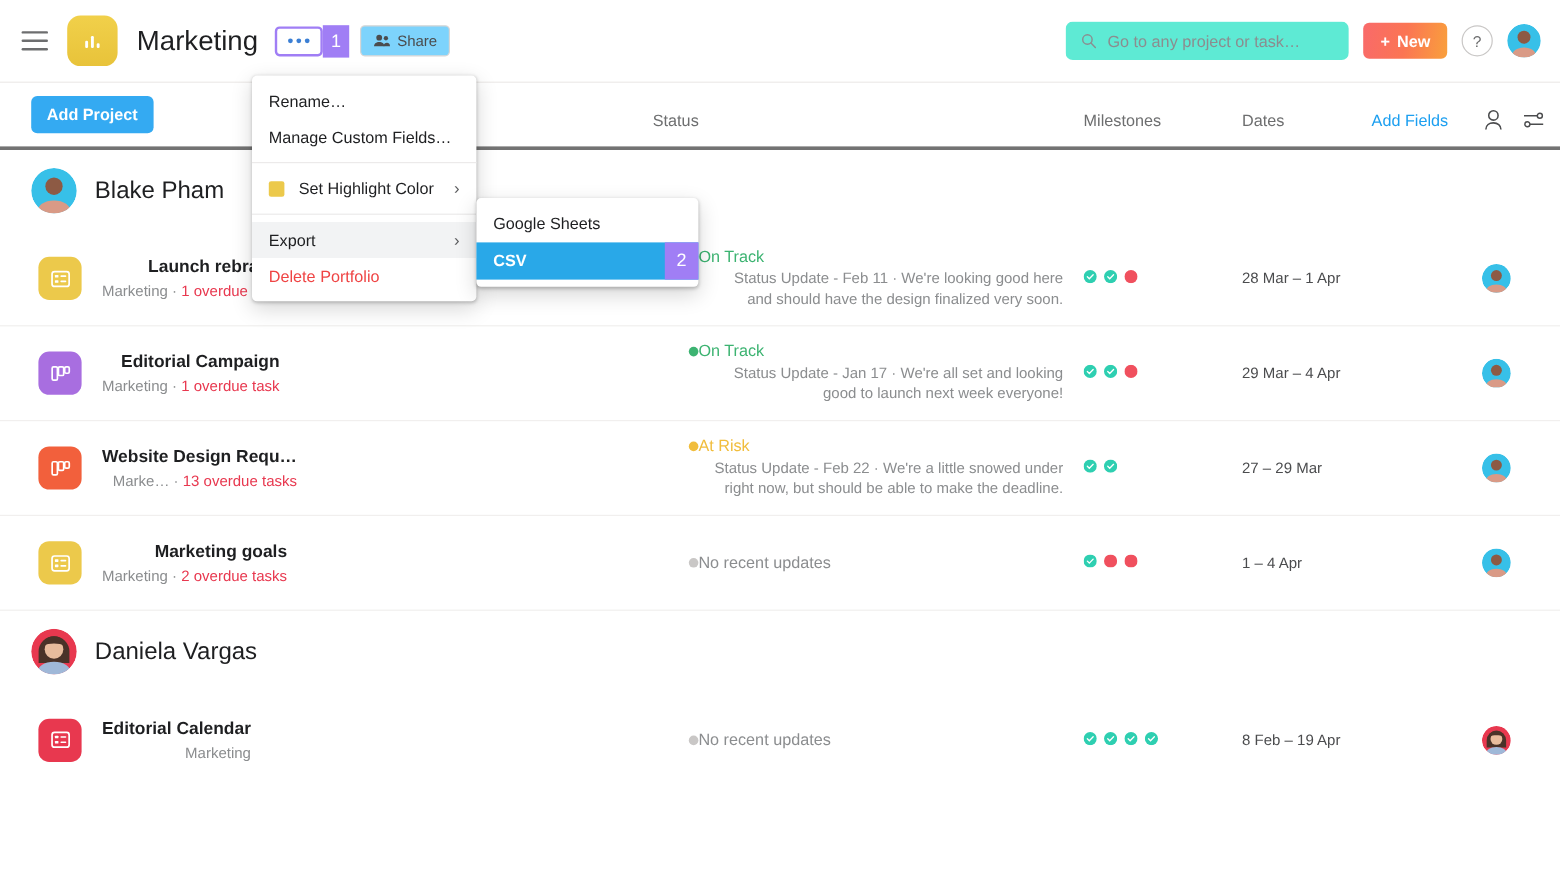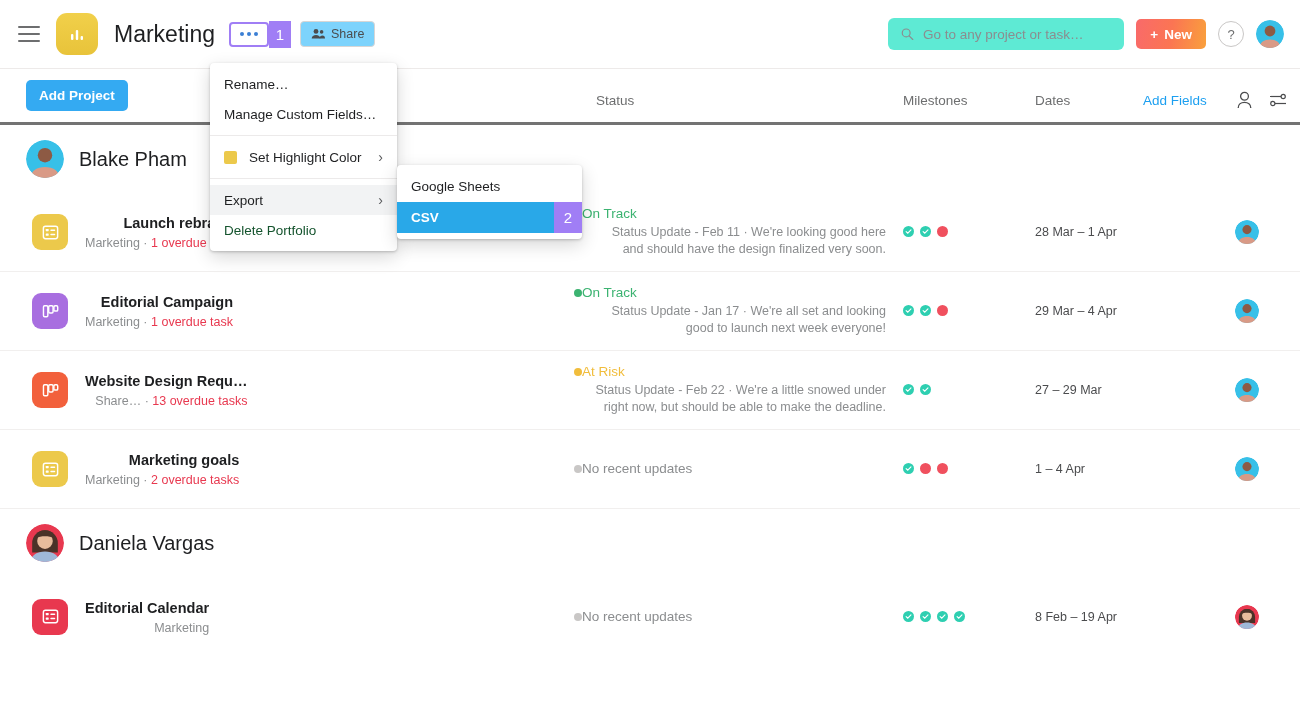--- a/index.html
+++ b/index.html
@@ -143,21 +143,21 @@
     background: #fff; border-radius: 4px;
     box-shadow: 0 1px 3px rgba(0,0,0,.22), 0 6px 18px rgba(0,0,0,.16);
     z-index: 50; padding: 6px 0 0 0;
   }
   .menu-item {
     height: 30px; display: flex; align-items: center;
     padding: 0 14px; font-size: 13.5px; color: #1e1f21; cursor: pointer;
     position: relative;
   }
   .menu-item.hl { background: #f2f3f4; }
-  .menu-item.danger { color: #14532d; }
+  .menu-item.danger { color: #ef4444; }
   .menu-sep { height: 1px; background: #eceaea; margin: 6px 0; }
   .swatch { width: 13px; height: 13px; border-radius: 2px; background: #ecc94b; margin-right: 12px; flex: none; }
   .chev { margin-left: auto; font-size: 14px; color: #5a5b5d; }
   .menu-pad-bot { height: 6px; }
 
   .submenu {
     position: absolute; top: 165px; left: 397px; width: 185px;
     background: #fff; border-radius: 4px;
     box-shadow: 0 1px 3px rgba(0,0,0,.22), 0 6px 18px rgba(0,0,0,.16);
     z-index: 60; padding: 6px 0;
@@ -234,21 +234,21 @@
       <circle cx="14" cy="14" r="14" fill="#37c0e8"></circle>
       <circle cx="14" cy="11" r="5.4" fill="#8d5a44"></circle>
       <path d="M3.6 28c0-5.6 4.6-8.4 10.4-8.4S24.4 22.4 24.4 28z" fill="#d99a86"></path>
     </svg>
   </div>
 </div>
 
 <div class="subheader">
   <button class="add-project-btn">Add Project</button>
 </div>
-<div class="col-head" style="left:596px;text-align:right;">Status</div>
+<div class="col-head" style="left:544px;text-align:right;">Status</div>
 <div class="col-head" style="left:903px;">Milestones</div>
 <div class="col-head" style="left:1035px;">Dates</div>
 <div class="col-head link" style="left:1143px;">Add Fields</div>
 <svg style="position:absolute;left:1236px;top:91px;" width="17" height="18" viewBox="0 0 17 18">
   <circle cx="8.5" cy="5.2" r="3.9" fill="none" stroke="#4b4c4e" stroke-width="1.3"></circle>
   <path d="M2.2 17c0-3.6 2.8-5.6 6.3-5.6s6.3 2 6.3 5.6" fill="none" stroke="#4b4c4e" stroke-width="1.3"></path>
 </svg>
 <svg style="position:absolute;left:1269px;top:92px;" width="18" height="16" viewBox="0 0 18 16">
   <line x1="1" y1="4.5" x2="12" y2="4.5" stroke="#4b4c4e" stroke-width="1.2"></line>
   <circle cx="14.2" cy="4.5" r="2.1" fill="none" stroke="#4b4c4e" stroke-width="1.2"></circle>
@@ -346,21 +346,21 @@
       </span>
     </div>
     <div class="row">
       <span class="proj-icon" style="background:#f2603c">
         <svg width="19" height="19" viewBox="0 0 20 20" aria-hidden="true">
           <rect x="2.6" y="4" width="4.6" height="11.5" rx="1.2" fill="none" stroke="#fff" stroke-width="1.5"></rect>
           <rect x="8.1" y="4" width="4.6" height="7.5" rx="1.2" fill="none" stroke="#fff" stroke-width="1.5"></rect>
           <rect x="13.6" y="4" width="4" height="5.5" rx="1.2" fill="none" stroke="#fff" stroke-width="1.5"></rect>
         </svg>
       </span>
-      <span class="proj-text"><span class="proj-name">Website Design Requ…</span><div class="proj-sub"><span>Share…</span><span> · </span><span class="overdue">13 overdue tasks</span></div></span>
+      <span class="proj-text"><span class="proj-name">Website Design Requ…</span><div class="proj-sub"><span>Marke…</span><span> · </span><span class="overdue">13 overdue tasks</span></div></span>
       <span class="status-cell">
         <span class="status-line">
           <span class="status-dot" style="background:#f1bd3c"></span>
           <span class="status-label" style="color:#f1bd3c">At Risk</span>
         </span>
         <div class="status-desc">Status Update - Feb 22 · We're a little snowed under right now, but should be able to make the deadline.</div>
       </span>
       <span class="milestones-cell">
         <span class="ms-wrap"><svg width="11" height="11" viewBox="0 0 12 12" aria-hidden="true">
             <circle cx="6" cy="6" r="6" fill="#2ecfb1"></circle>

